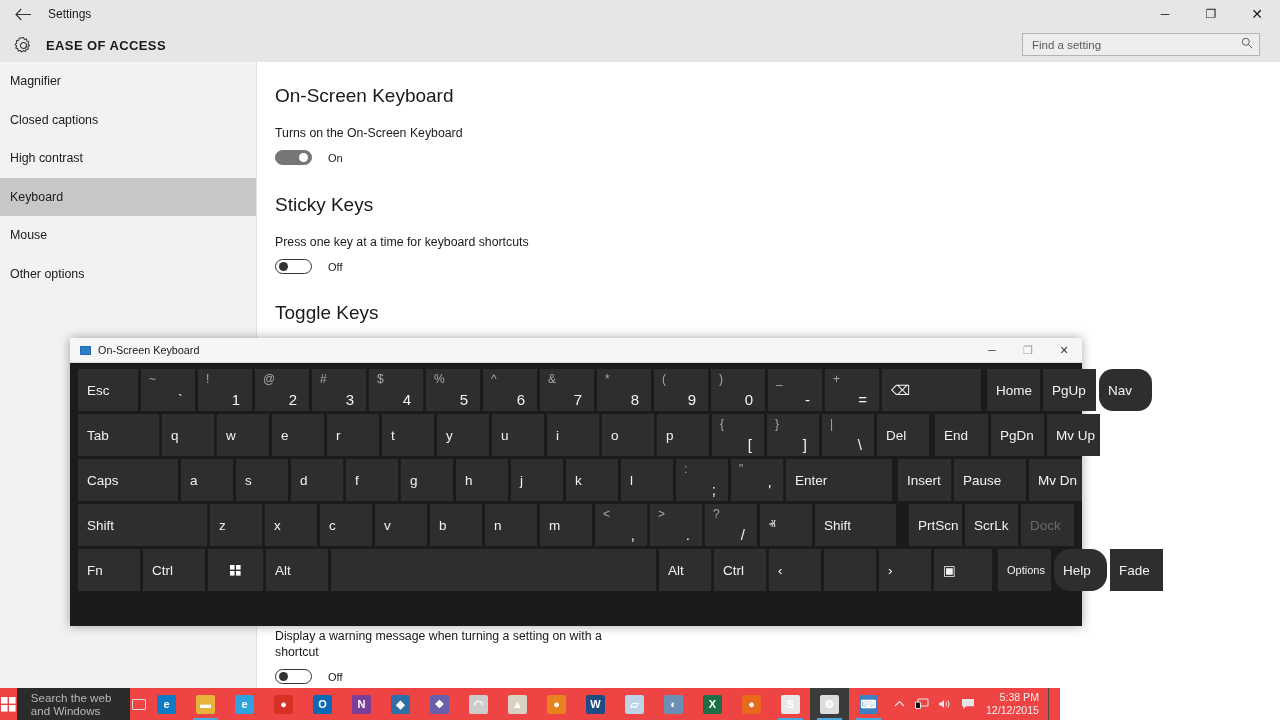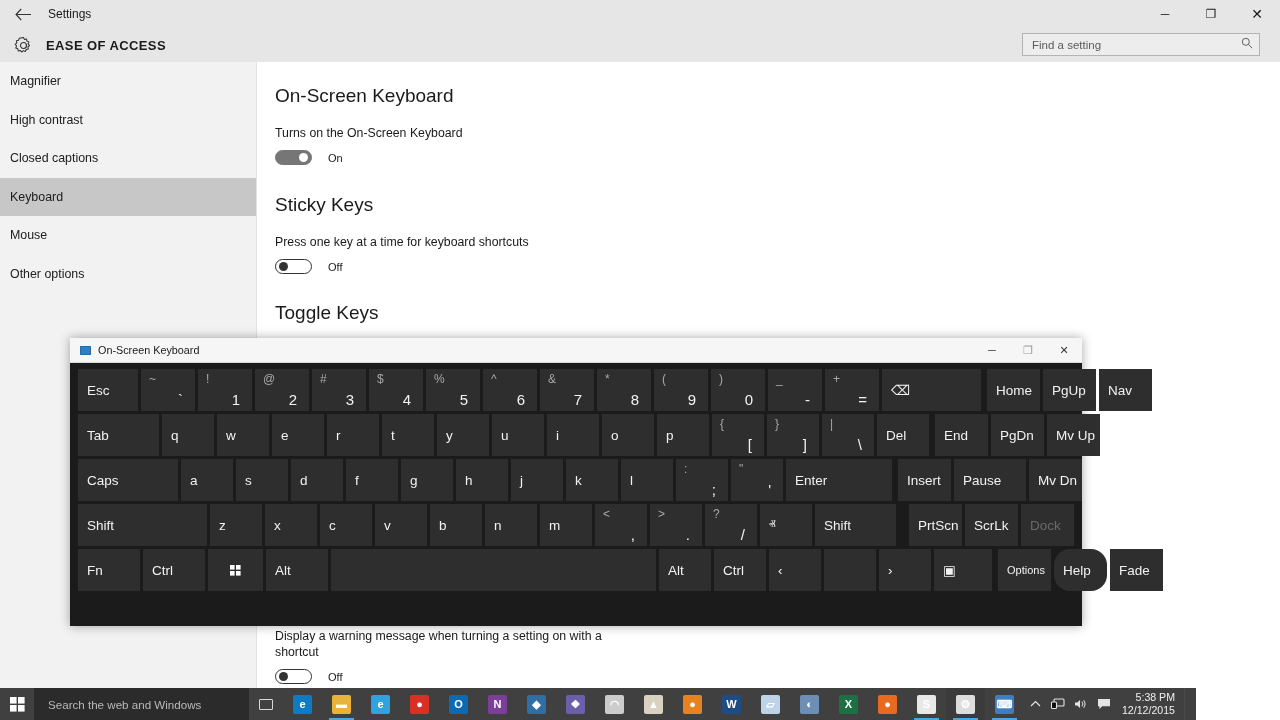--- a/index.html
+++ b/index.html
@@ -132,22 +132,22 @@
     display:inline-block; width:11px; height:11px;
     background:
       linear-gradient(#fff,#fff) 0 0/4.6px 4.6px no-repeat,
       linear-gradient(#fff,#fff) 6.4px 0/4.6px 4.6px no-repeat,
       linear-gradient(#fff,#fff) 0 6.4px/4.6px 4.6px no-repeat,
       linear-gradient(#fff,#fff) 6.4px 6.4px/4.6px 4.6px no-repeat;
   }
 
   
   .taskbar {
-    position: absolute; left: 0; bottom: 0; width: 1196px; height: 32px;
-    background: #404040; display: flex; align-items: center;
+    position: absolute; left: 0; bottom: 0; width: 1060px; height: 32px;
+    background: #ef4444; display: flex; align-items: center;
   }
   .start-btn { width: 44px; height: 32px; display:flex; align-items:center; justify-content:center; }
   .start-glyph {
     width:15px; height:15px;
     background:
       linear-gradient(#fff,#fff) 0 0/6.6px 6.6px no-repeat,
       linear-gradient(#fff,#fff) 8.4px 0/6.6px 6.6px no-repeat,
       linear-gradient(#fff,#fff) 0 8.4px/6.6px 6.6px no-repeat,
       linear-gradient(#fff,#fff) 8.4px 8.4px/6.6px 6.6px no-repeat;
   }
@@ -214,24 +214,24 @@
         <path d="M8.7 8.7 L13 13" stroke="#555" stroke-width="1.1"></path>
       </svg>
     </span>
   </div>
 
   <div class="sidebar" id="sidebar">
       <div class="nav-item">
         <span>Magnifier</span>
       </div>
       <div class="nav-item">
+        <span>Closed captions</span>
+      </div>
+      <div class="nav-item">
         <span>High contrast</span>
-      </div>
-      <div class="nav-item">
-        <span>Closed captions</span>
       </div>
       <div class="nav-item selected">
         <span>Keyboard</span>
       </div>
       <div class="nav-item">
         <span>Mouse</span>
       </div>
       <div class="nav-item">
         <span>Other options</span>
       </div>
@@ -346,21 +346,21 @@
           <div class="key" style="width: 99px;">
             <span>⌫</span>
           </div>
           <div class="spacer"></div>
           <div class="key" style="width: 53px;">
             <span>Home</span>
           </div>
           <div class="key" style="width: 53px;">
             <span>PgUp</span>
           </div>
-          <div class="key" style="width: 53px;">
+          <div class="key" style="width: 53px; border-radius: 14px;">
             <span>Nav</span>
           </div>
         </div>
         <div class="krow">
           <div class="key" style="width: 81px;">
             <span>Tab</span>
           </div>
           <div class="key" style="width: 52px;">
             <span>q</span>
           </div>

